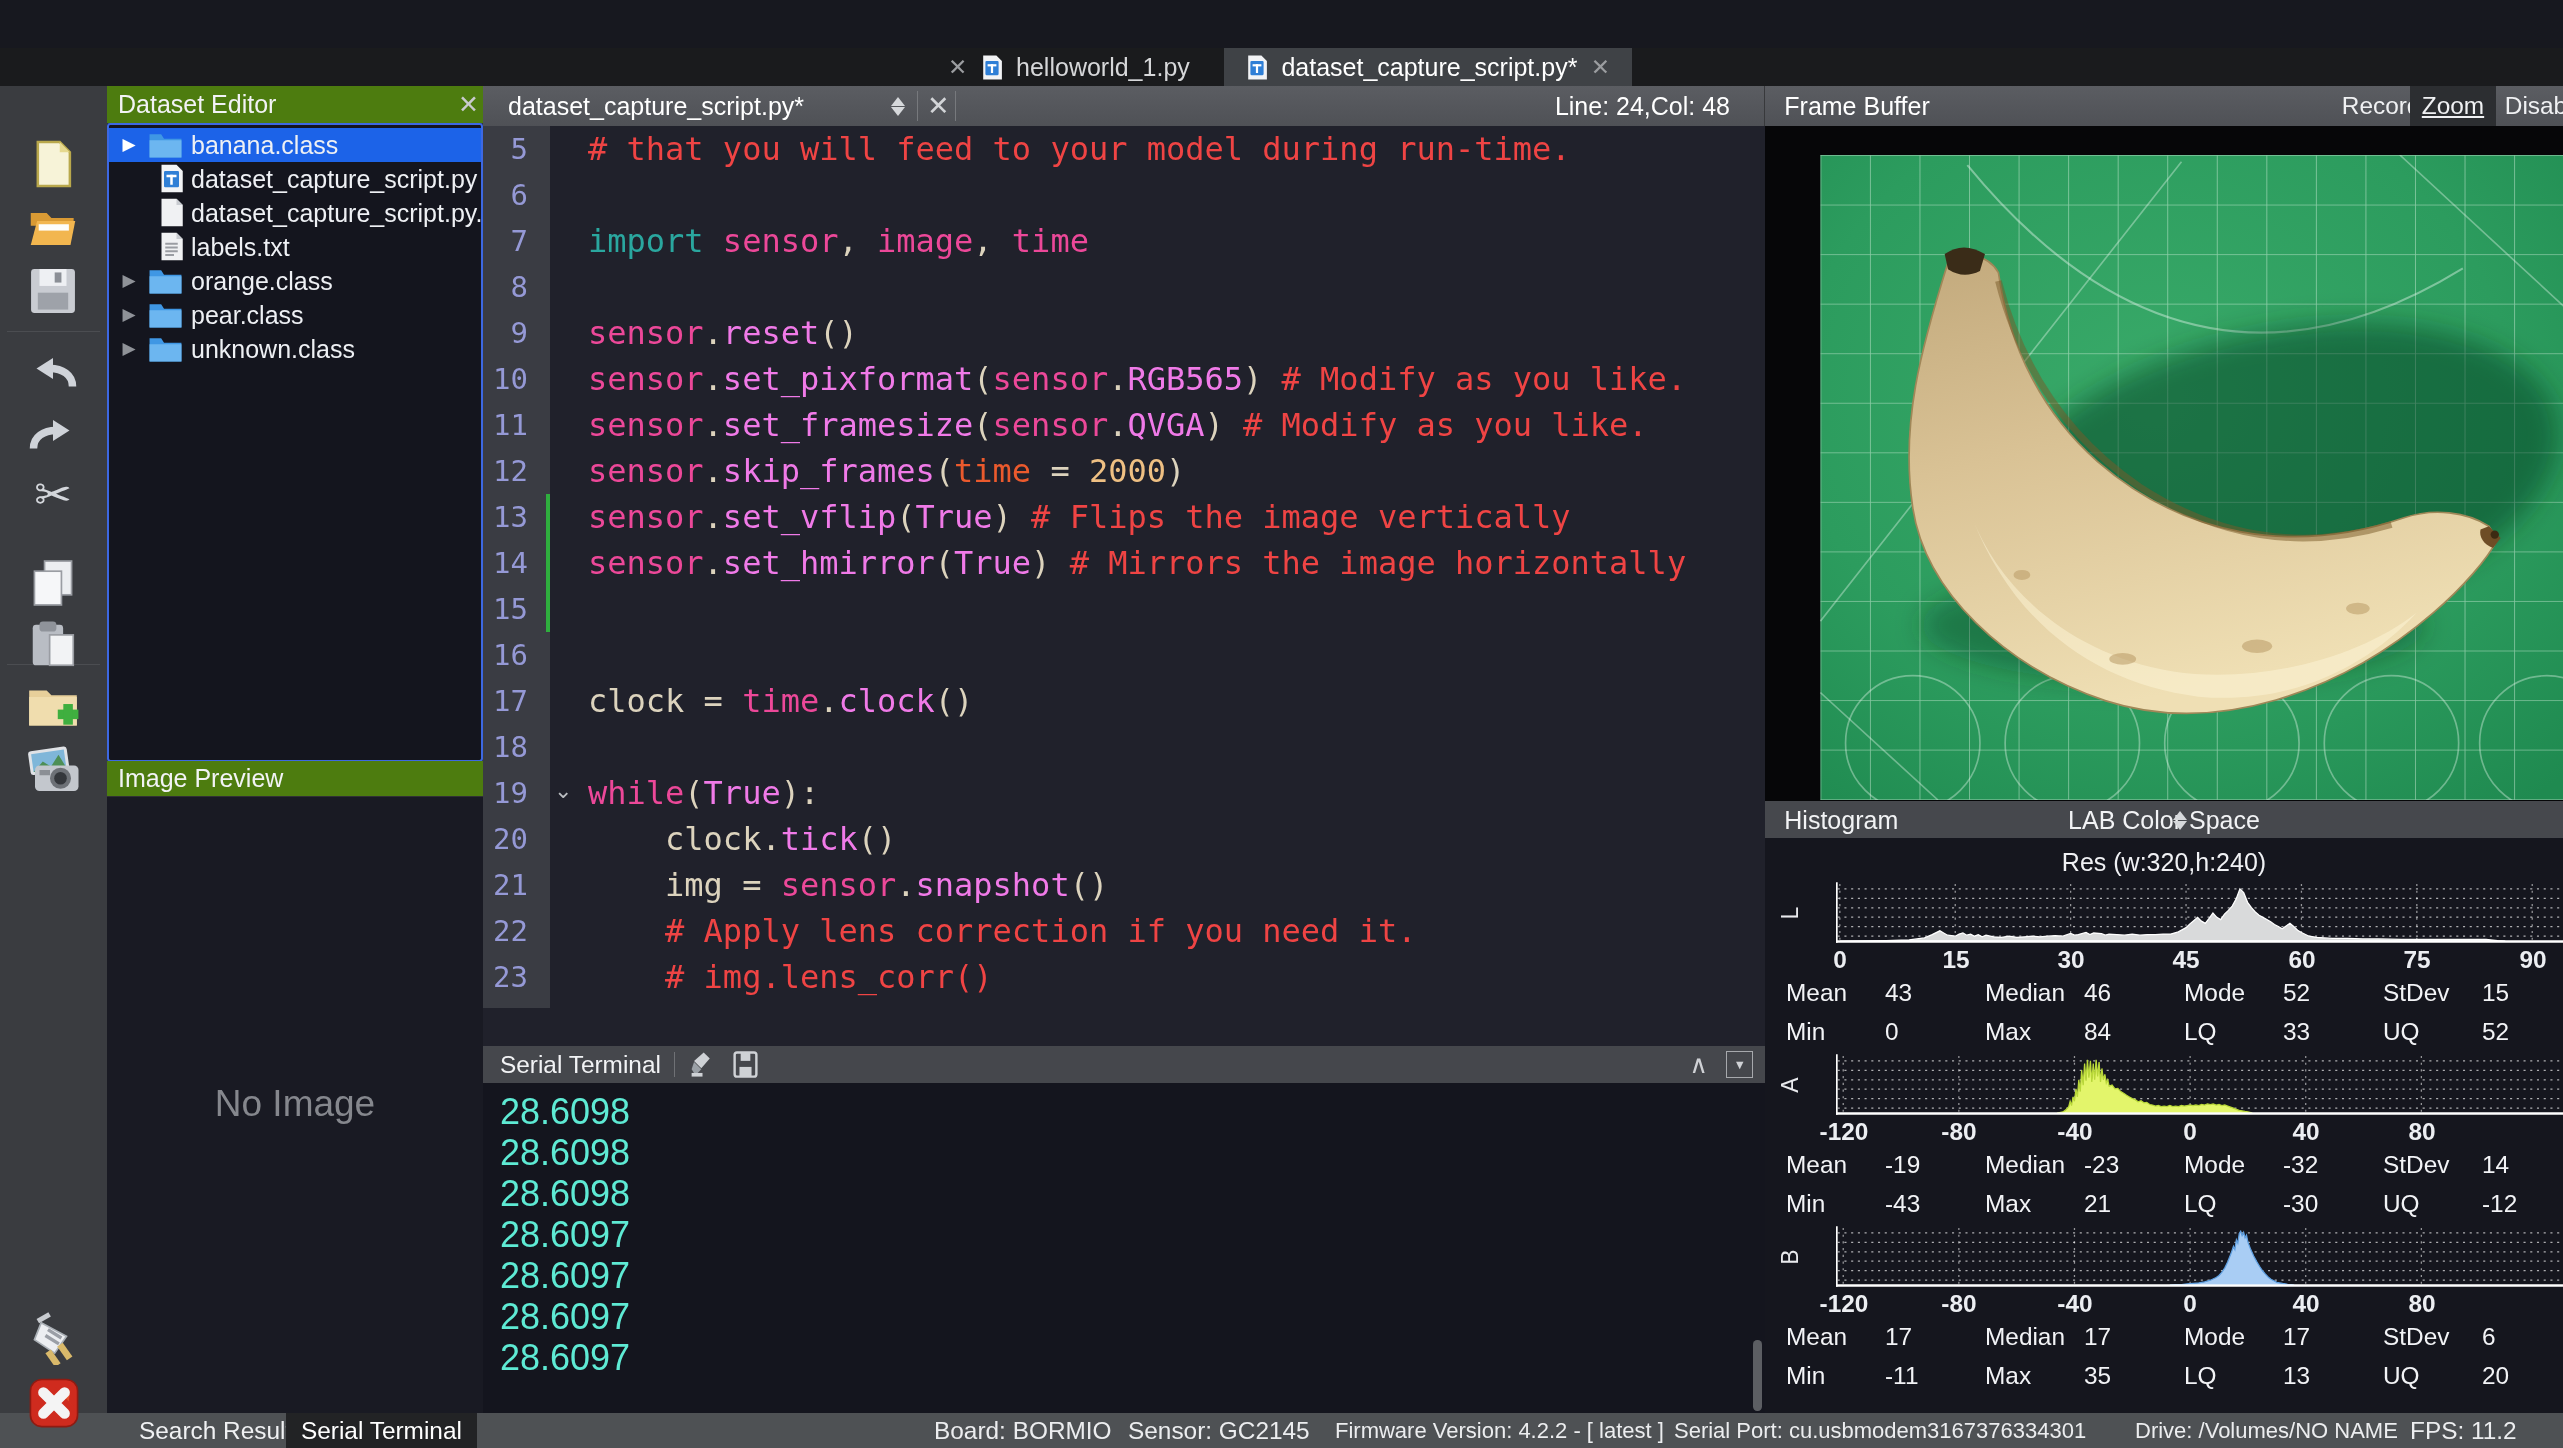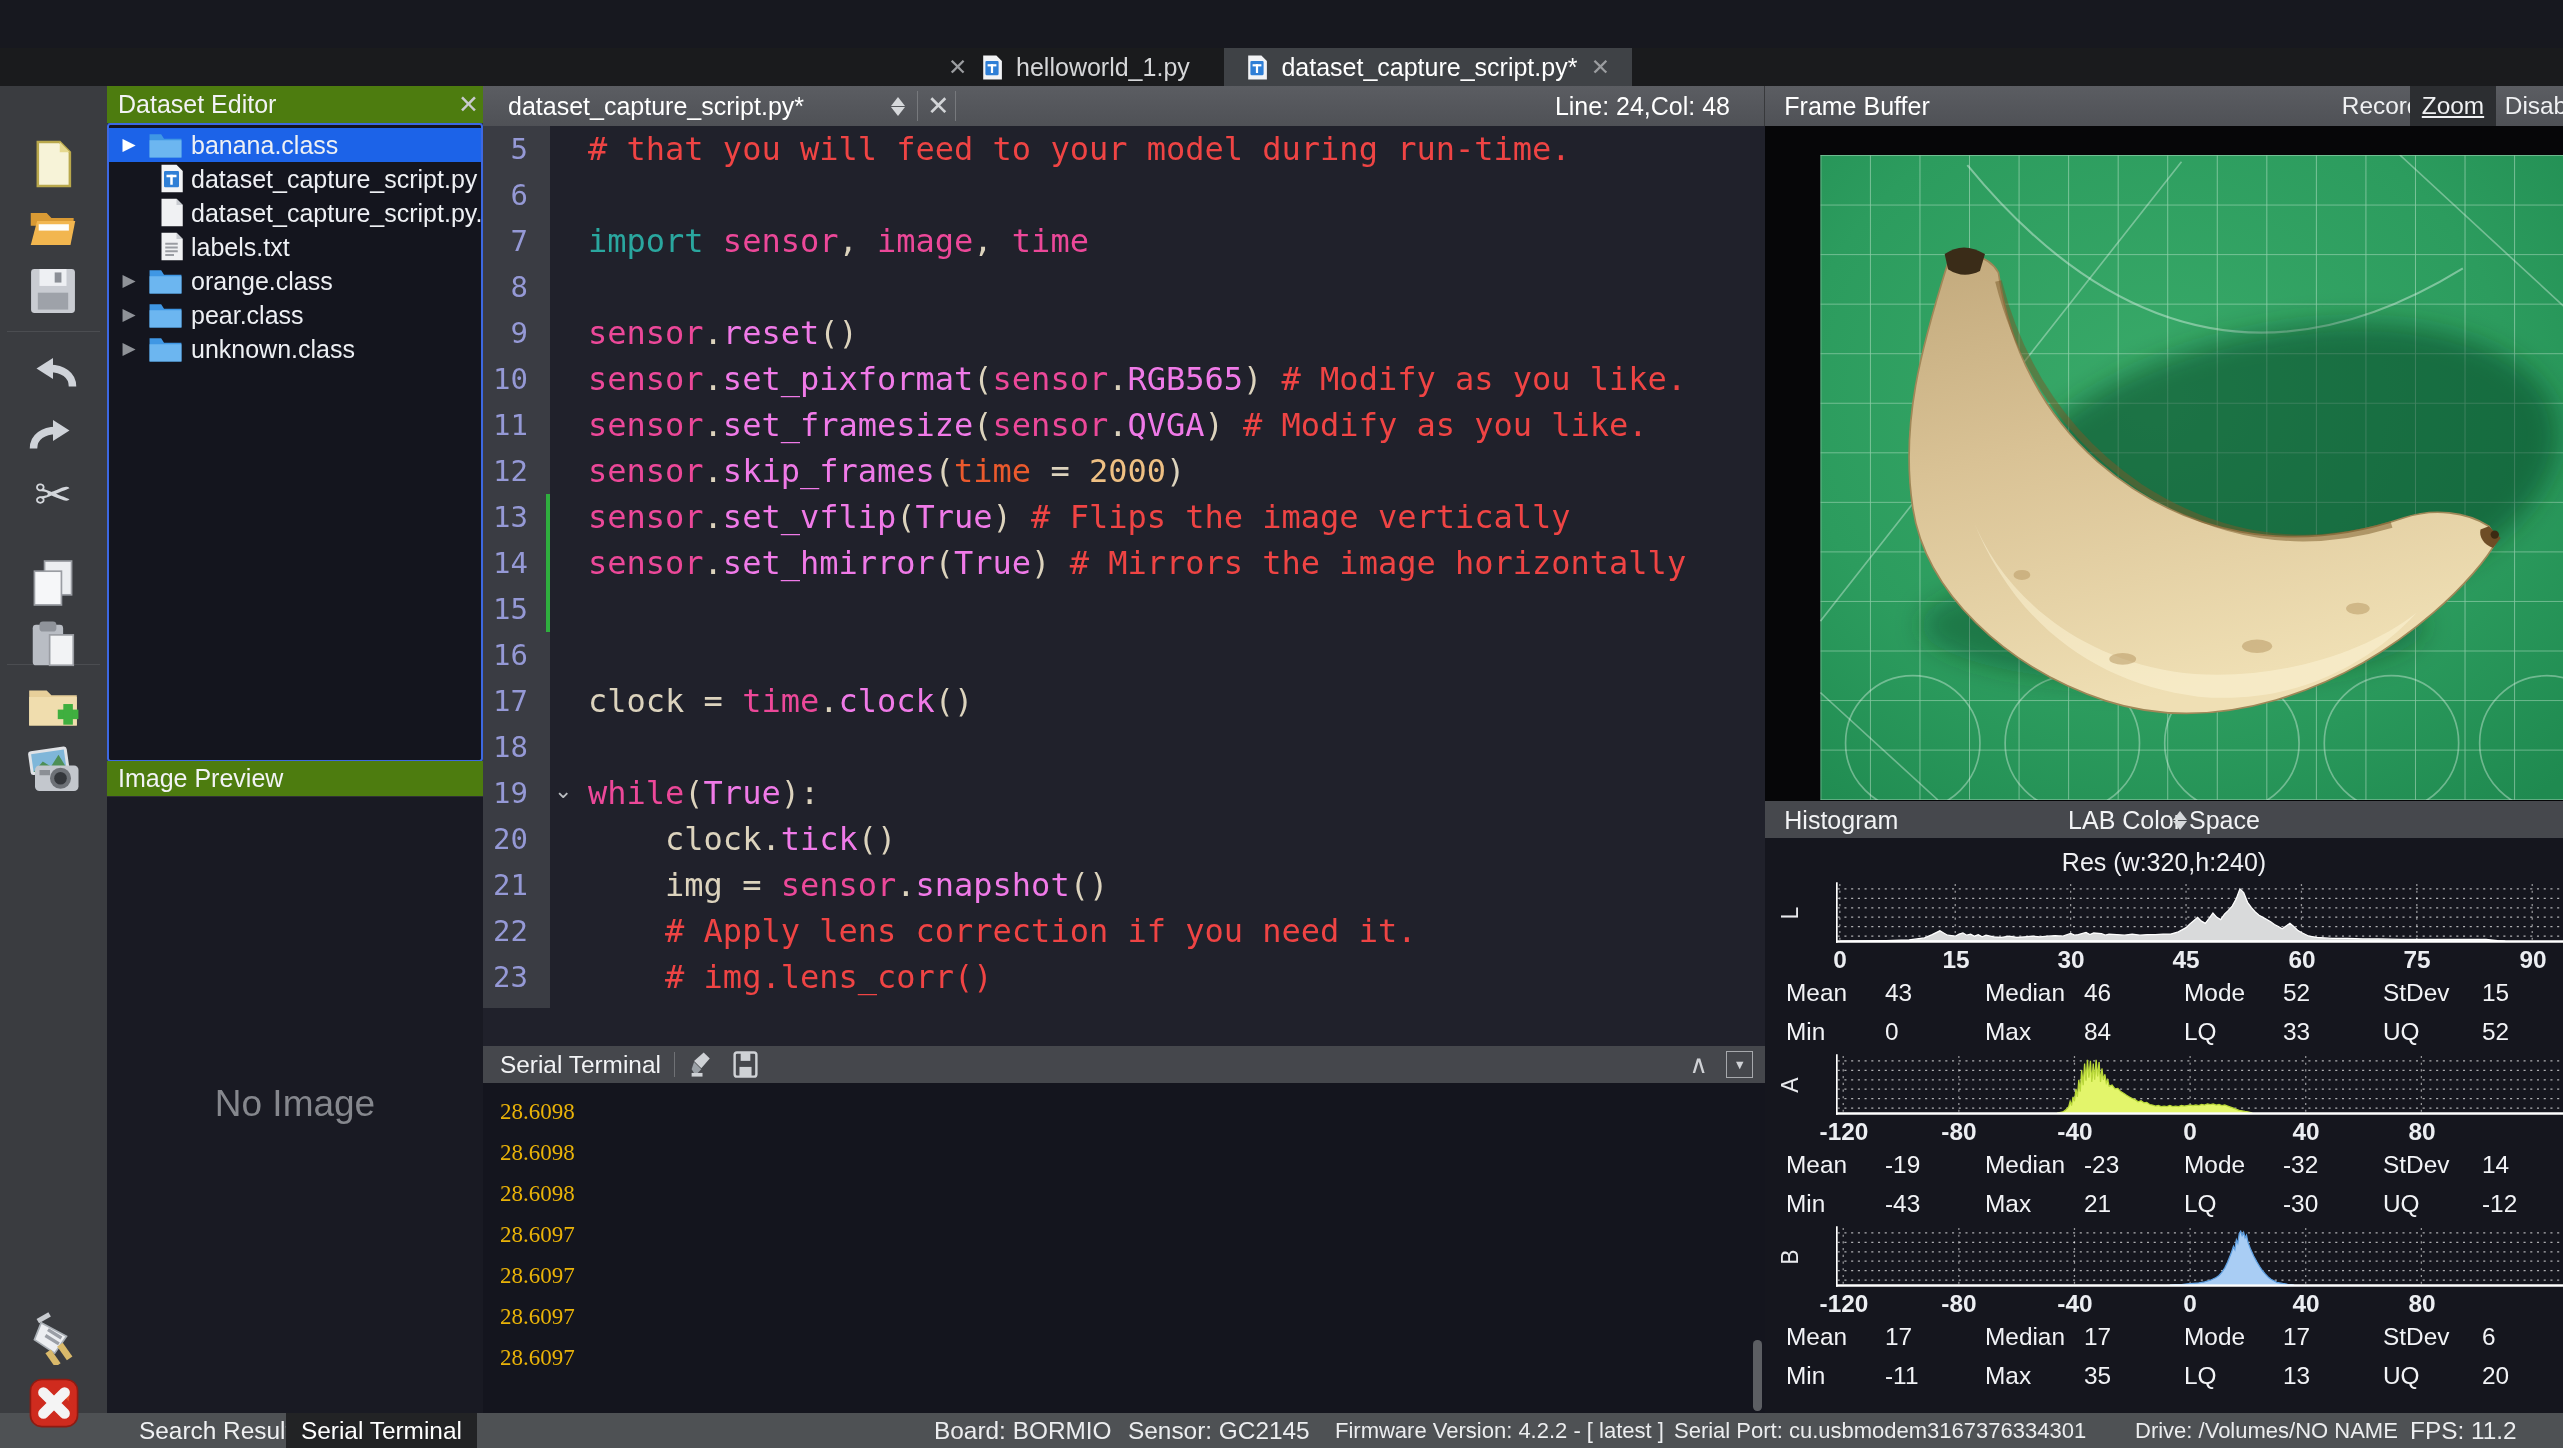--- a/index.html
+++ b/index.html
@@ -84,22 +84,22 @@
   
   .term-hdr{left:483px;top:1046px;width:1282px;height:37px;background:#45474c;display:flex;align-items:center;}
   .th-label{color:#f2f3f5;font-size:24.4px;margin-left:17px;}
   .th-sep{width:0.8px;height:25px;background:#6f7175;margin:0 13.4px;}
   .th-ic{width:29px;height:29px;margin-right:13.4px;}
   .th-right{position:absolute;right:11.8px;display:flex;align-items:center;gap:18.5px;}
   .chev{color:#cfd1d5;font-size:25px;}
   .dbox{width:25px;height:25px;border:1.7px solid #a7a9ad;display:flex;align-items:center;justify-content:center;
         color:#cfd1d5;font-size:12.6px;}
   .term-body{left:483px;top:1083px;width:1282px;height:330px;background:#14151e;padding-top:8.4px;box-sizing:border-box;}
-  .tl{height:41px;line-height:41px;padding-left:17px;color:#eab308;
-      font-family:Liberation Serif, serif;font-size:23px;}
+  .tl{height:41px;line-height:41px;padding-left:17px;color:#5eead4;
+      font-family:Liberation Sans, sans-serif;font-size:36px;}
   .tscroll{position:absolute;left:1753px;top:1340px;width:9.2px;height:71px;background:#5c5e63;border-radius:4.2px;}
 
   
   .fbview{left:1765px;top:126px;width:798px;height:675px;background:#060608;}
   .fbimg{position:absolute;left:55px;top:29px;width:744px;height:645px;}
 
   
   .hist-hdr{left:1765px;top:801px;width:798px;height:37px;background:#46484d;}
   .hh-title{position:absolute;left:19.3px;top:50%;transform:translateY(-50%);color:#f2f3f5;font-size:25px;}
   .hh-space{position:absolute;left:0;right:0;text-align:center;top:50%;transform:translateY(-50%);color:#f2f3f5;font-size:25px;}

